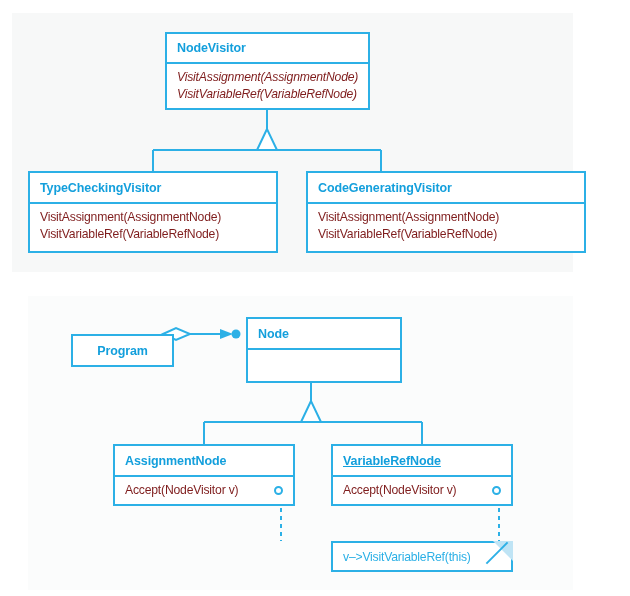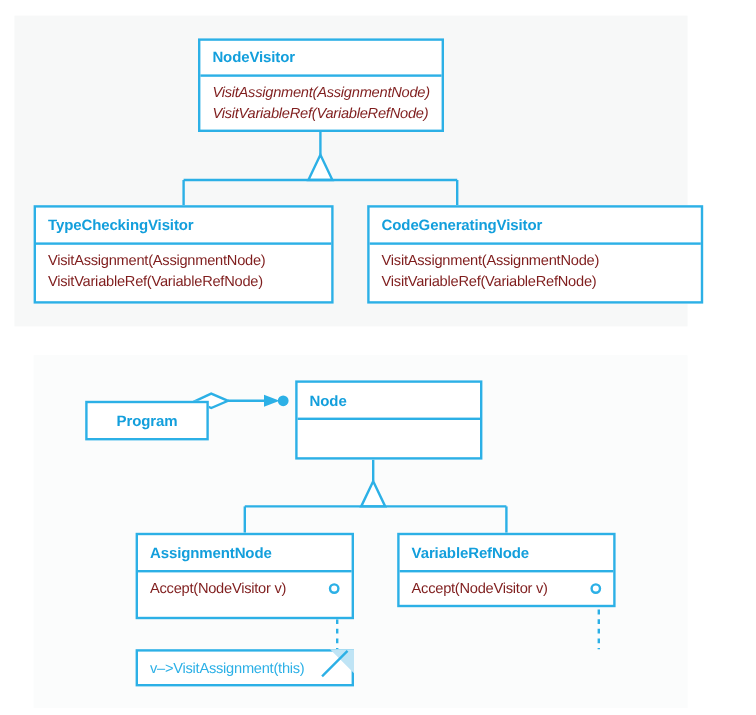--- a/index.html
+++ b/index.html
@@ -77,24 +77,24 @@
   #box-typechecking         { left: 28px;  top: 171px; width: 250px; height: 82px; }
   #box-typechecking .name   { height: 29px; }
   #box-codegenerating       { left: 306px; top: 171px; width: 280px; height: 82px; }
   #box-codegenerating .name { height: 29px; }
 
   
   #box-program            { left: 60px;  top: 334px; width: 103px; height: 33px; margin-left: 11px; }
   #box-program .name      { height: 29px; justify-content: center; }
   #box-node               { left: 246px; top: 317px; width: 156px; height: 66px; }
   #box-node .name         { height: 29px; }
-  #box-assignmentnode     { left: 113px; top: 444px; width: 182px; height: 72px; }
+  #box-assignmentnode     { left: 113px; top: 444px; width: 182px; height: 62px; }
   #box-assignmentnode .name { height: 29px; }
   #box-variablerefnode    { left: 331px; top: 444px; width: 182px; height: 62px; }
-  #box-variablerefnode .name { height: 29px; }
+  #box-variablerefnode .name { height: 29px; text-decoration: underline; }
 
   
   .op-marker {
     position: absolute;
     right: 10px;
     top: 9px;
     width: 9px;
     height: 9px;
     border: 2px solid #2cb0e6;
     border-radius: 50%;
@@ -230,20 +230,20 @@
 
   <div class="cls" id="box-variablerefnode">
     <div class="name">VariableRefNode</div>
     <div class="divider"></div>
     <div class="ops">
       <div class="op">Accept(NodeVisitor v)</div>
       <span class="op-marker"></span>
     </div>
   </div>
 
-  <div class="note" id="note-assignment">
-    <span>v–&gt;VisitAssignment(this)</span>
+
+  <div class="note" id="note-variableref">
+    <span>v–&gt;VisitVariableRef(this)</span>
     <span class="fold"></span>
     <span class="fold-line"></span>
   </div>
 
-
 </div>
 
 </body></html>

